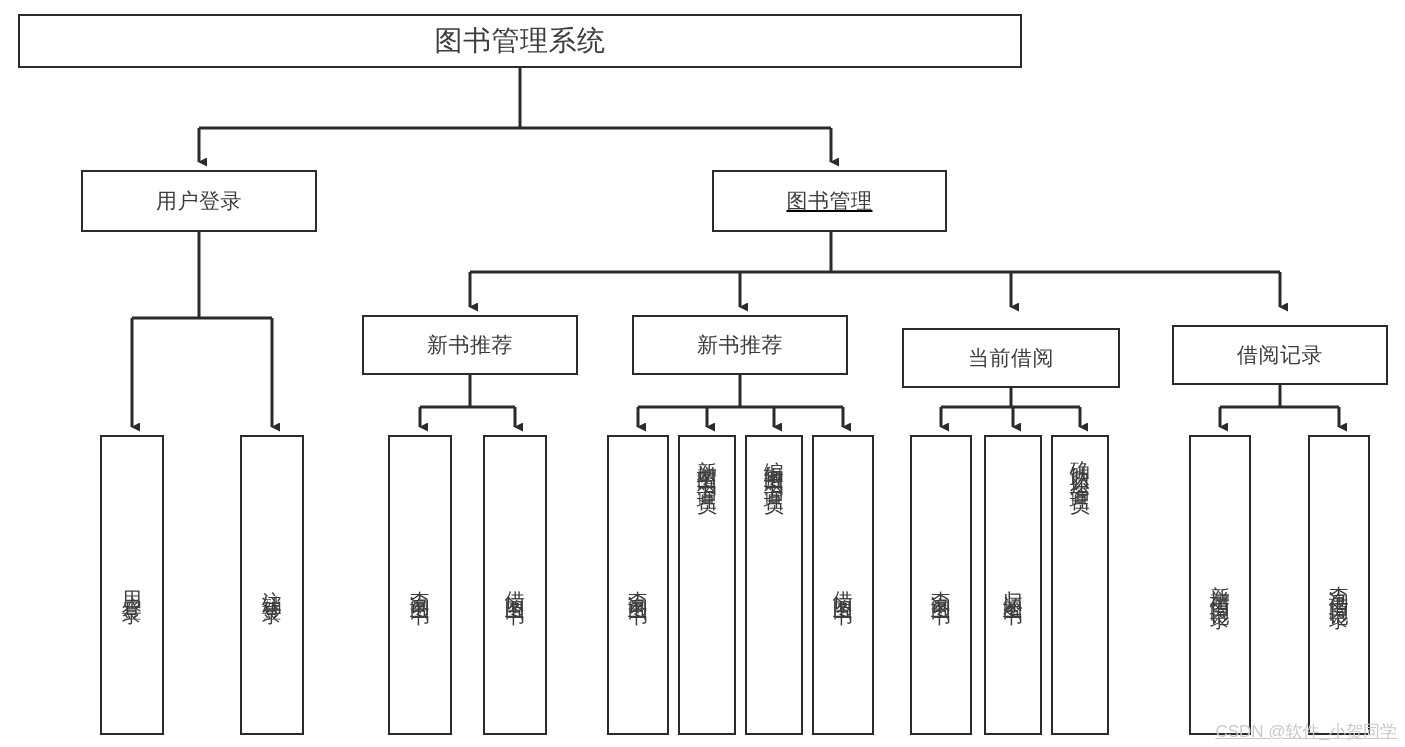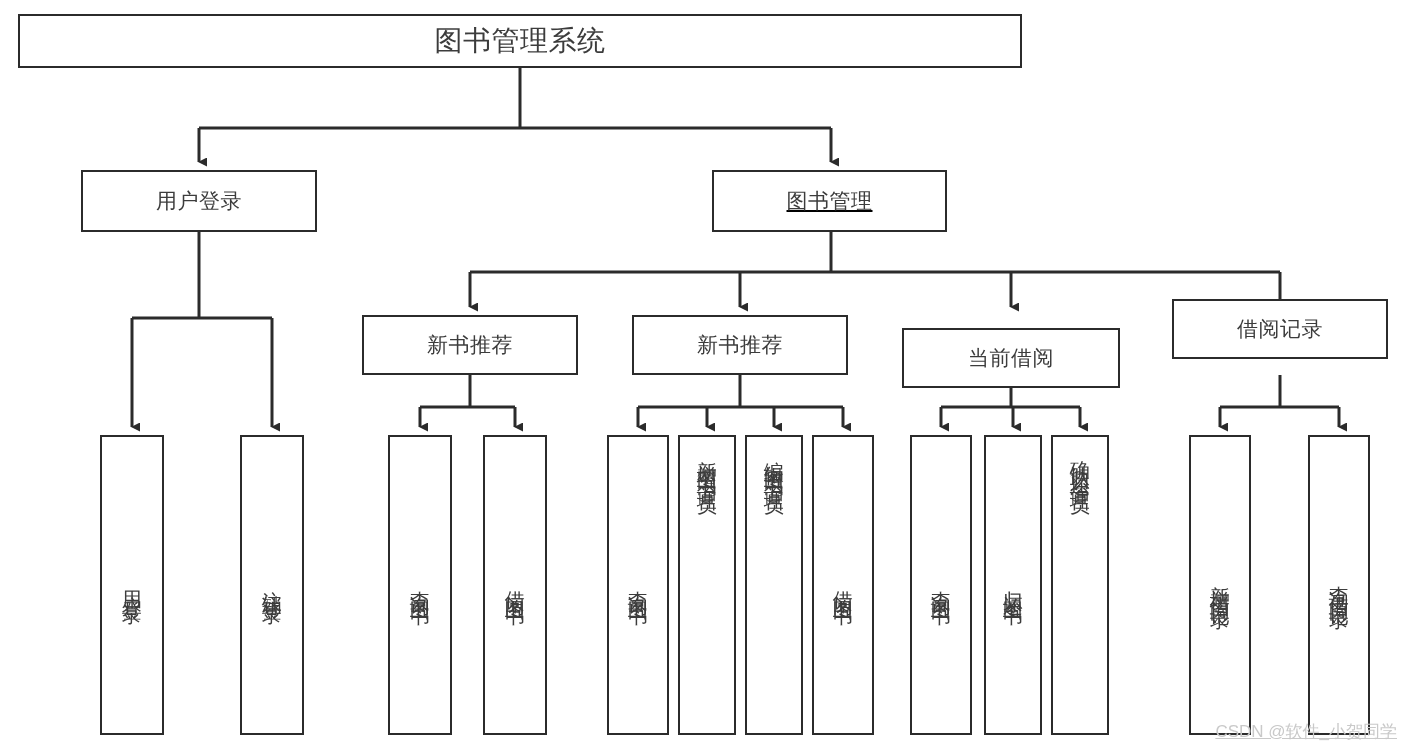--- a/index.html
+++ b/index.html
@@ -143,21 +143,21 @@
 
   <div class="node horiz" style="left:362px; top:315px; width:216px; height:60px;">
     <span class="label">新书推荐</span>
   </div>
   <div class="node horiz" style="left:632px; top:315px; width:216px; height:60px;">
     <span class="label">新书推荐</span>
   </div>
   <div class="node horiz" style="left:902px; top:328px; width:218px; height:60px;">
     <span class="label">当前借阅</span>
   </div>
-  <div class="node horiz" style="left:1172px; top:299px; width:216px; height:60px;">
+  <div class="node horiz" style="left:1172px; top:325px; width:216px; height:60px;">
     <span class="label">借阅记录</span>
   </div>
 
   <div class="node vert centered" style="left:100px; top:435px; width:64px; height:300px;">
     <span class="label">用户登录</span>
   </div>
   <div class="node vert centered" style="left:240px; top:435px; width:64px; height:300px;">
     <span class="label">注销登录</span>
   </div>
   <div class="node vert centered" style="left:388px; top:435px; width:64px; height:300px;">

